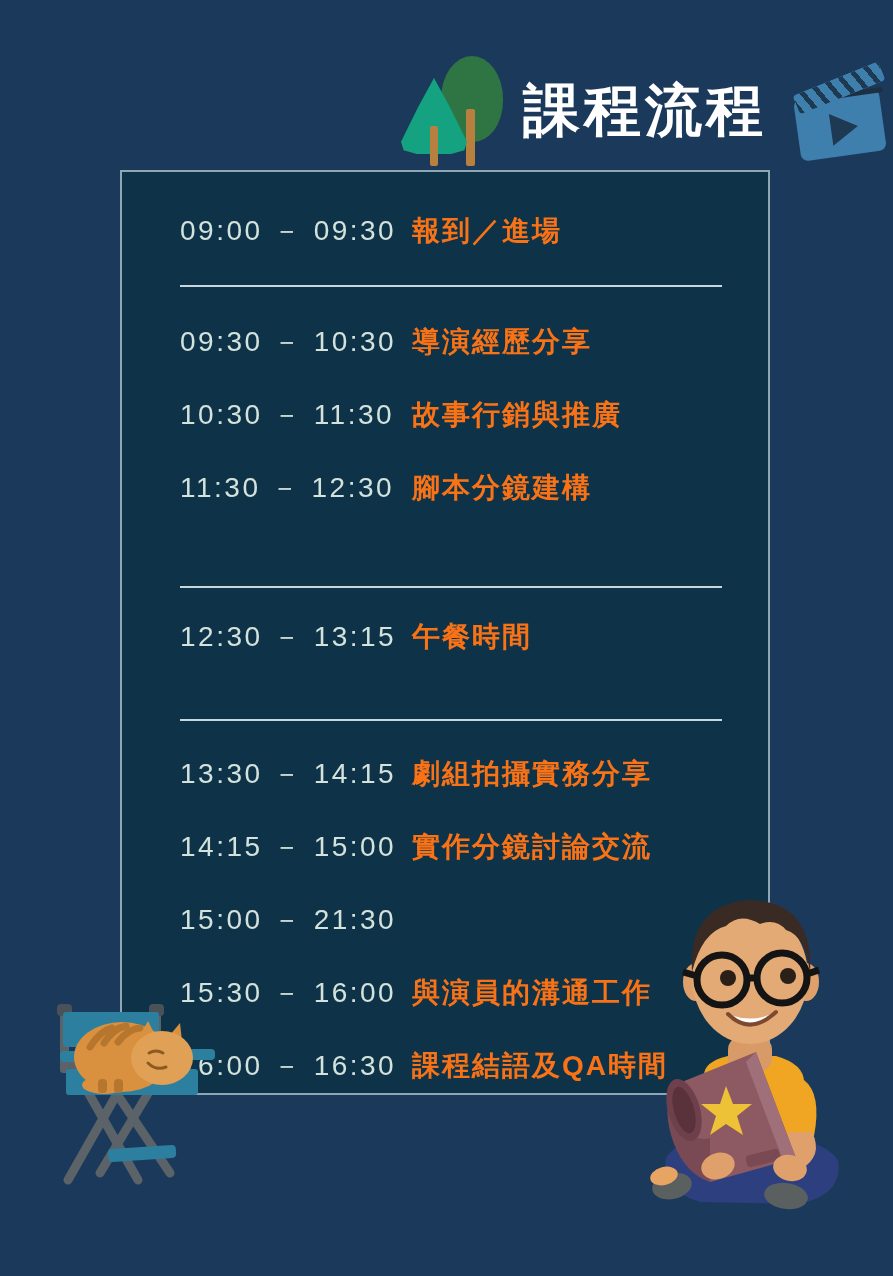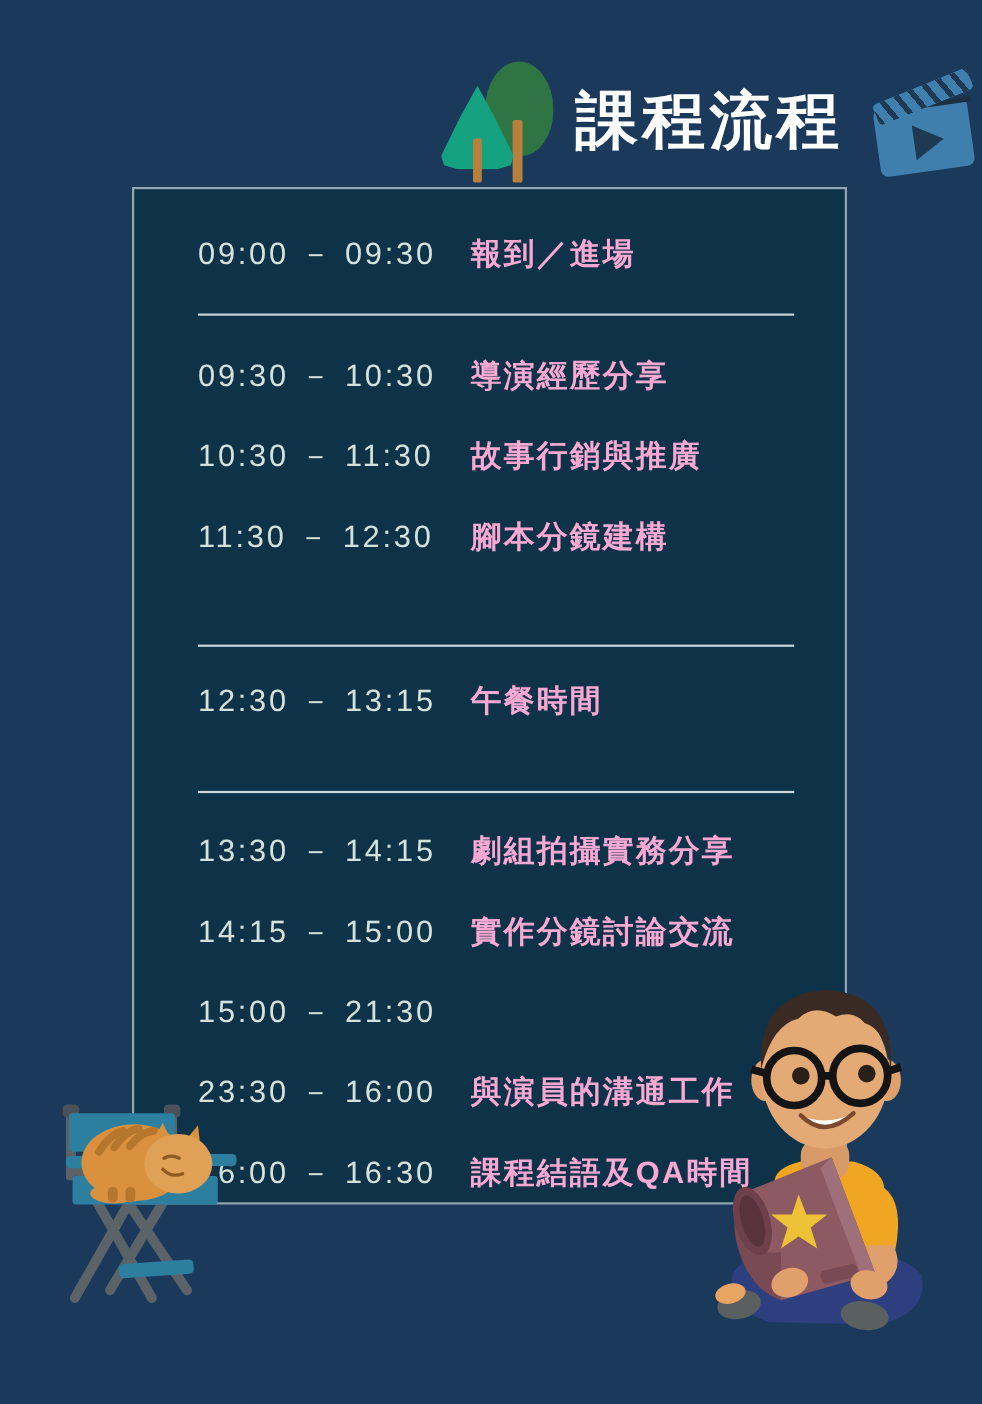--- a/index.html
+++ b/index.html
@@ -133,26 +133,25 @@
   .row .time {
     color:#d4e2dc;
     font-size:28px;
     font-weight:400;
     letter-spacing:2.5px;
     white-space:nowrap;
     flex:none;
     width:232px;
   }
   .row .activity {
-    color:#f9a8d4;
+    color:#f97316;
     font-size:28px;
     font-weight:700;
     letter-spacing:2px;
     white-space:nowrap;
-    margin-left:16px;
   }
 
   .divider {
     width:542px;
     height:2px;
     background:#c8d6de;
     border:0;
   }
 
   .sp-a { height:42px; }
@@ -255,21 +254,21 @@
         <span class="activity">劇組拍攝實務分享</span>
       </div>
       <div class="row">
         <span class="time">14:15 － 15:00</span>
         <span class="activity">實作分鏡討論交流</span>
       </div>
       <div class="row">
         <span class="time">15:00 － 21:30</span>
       </div>
       <div class="row">
-        <span class="time">23:30 － 16:00</span>
+        <span class="time">15:30 － 16:00</span>
         <span class="activity">與演員的溝通工作</span>
       </div>
       <div class="row">
         <span class="time">16:00 － 16:30</span>
         <span class="activity">課程結語及QA時間</span>
       </div>
     </div>
 
   </div>
 

